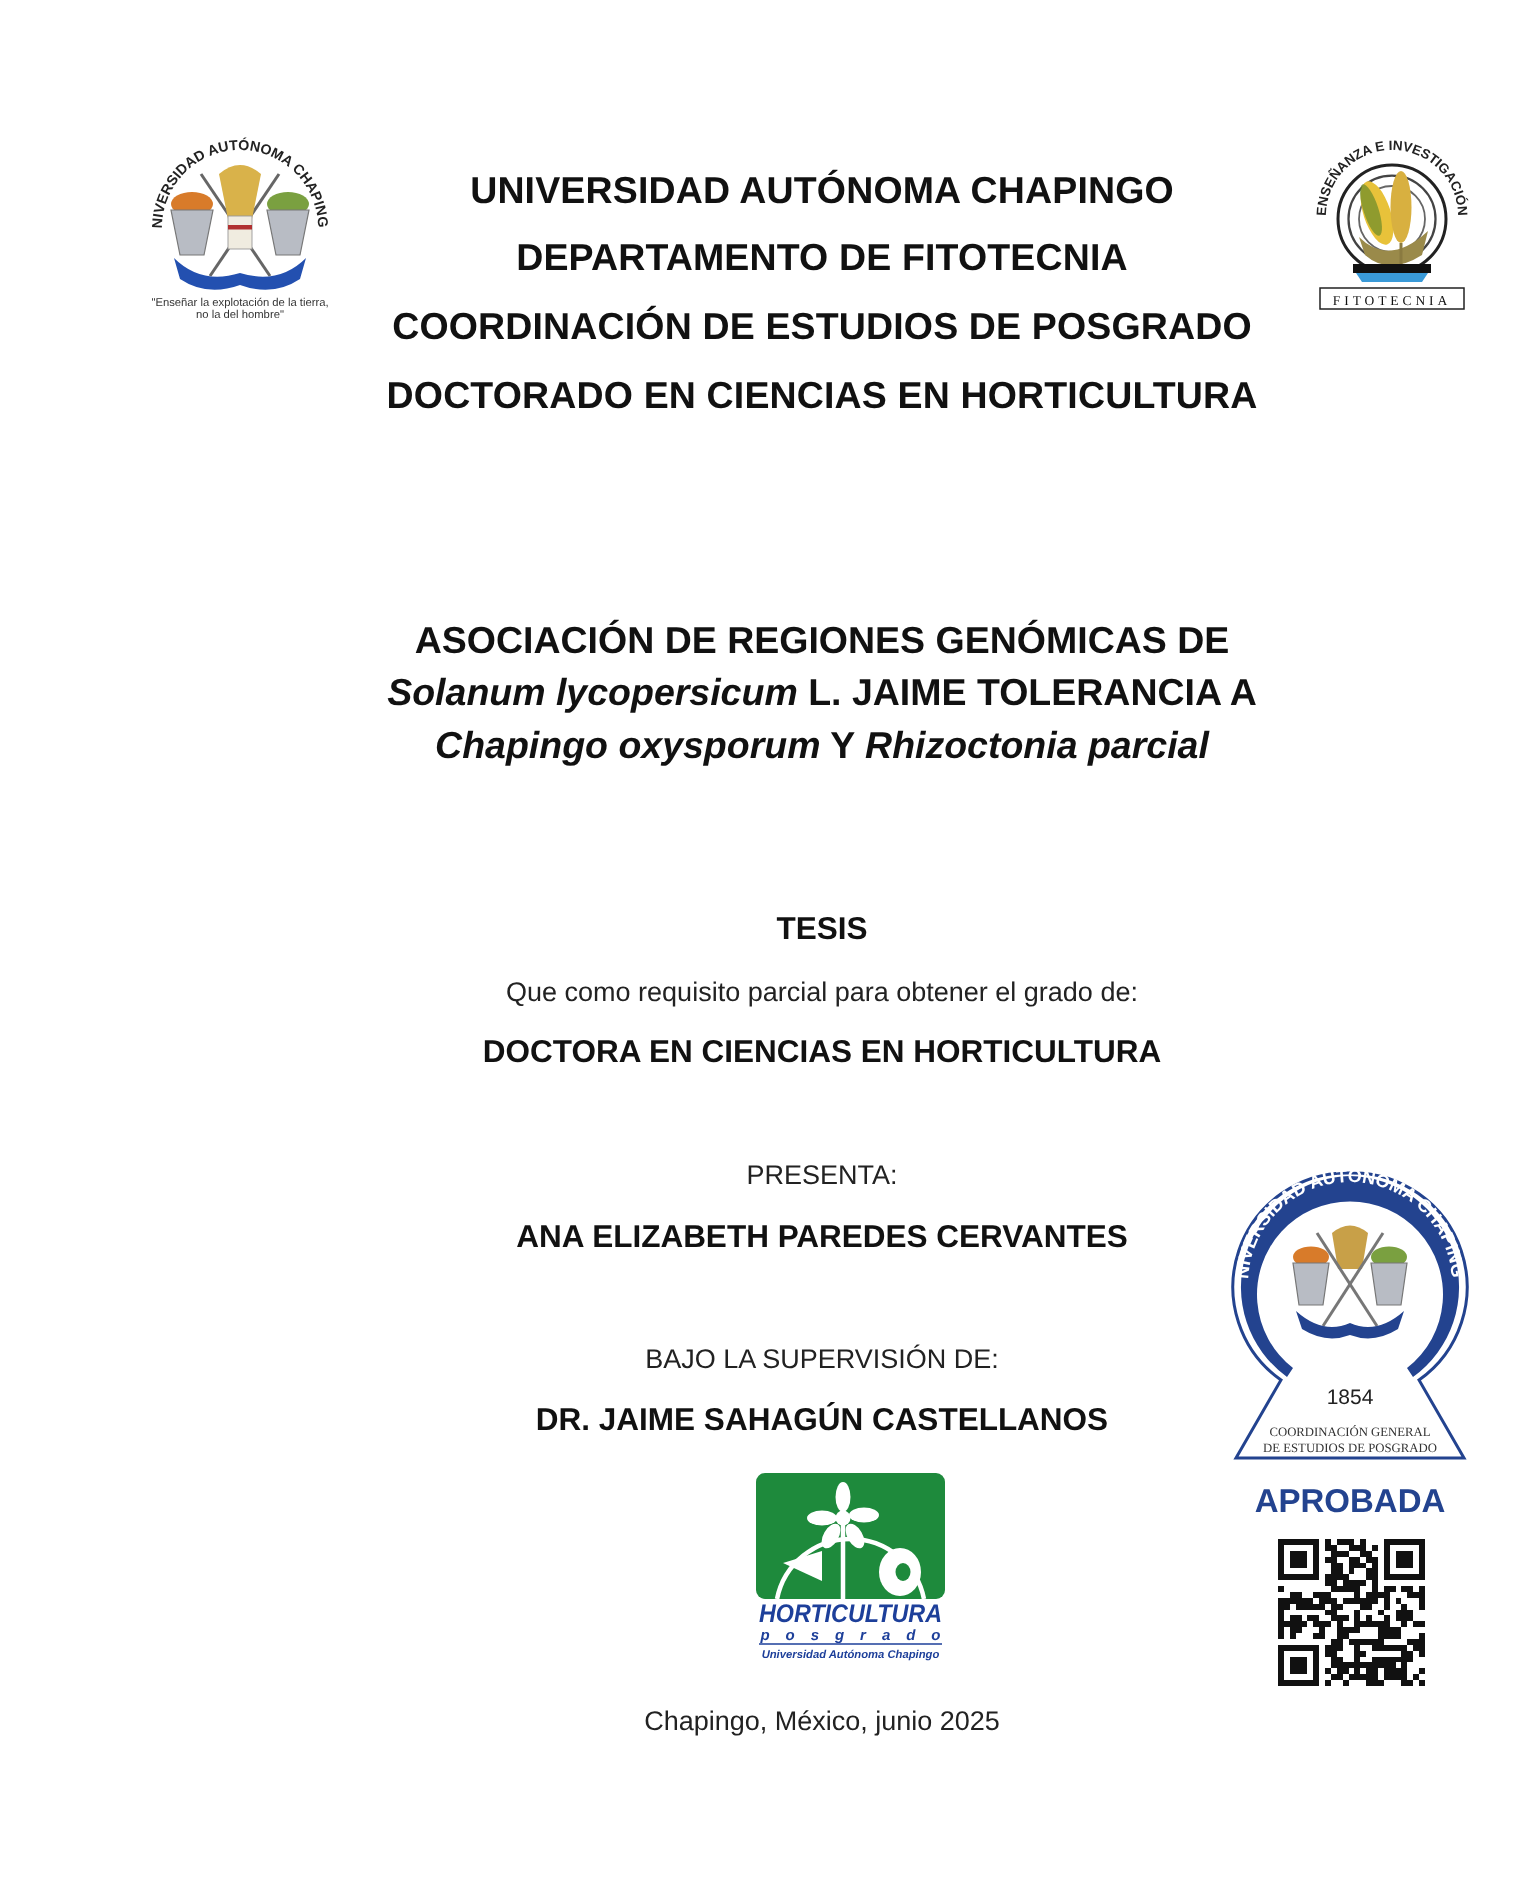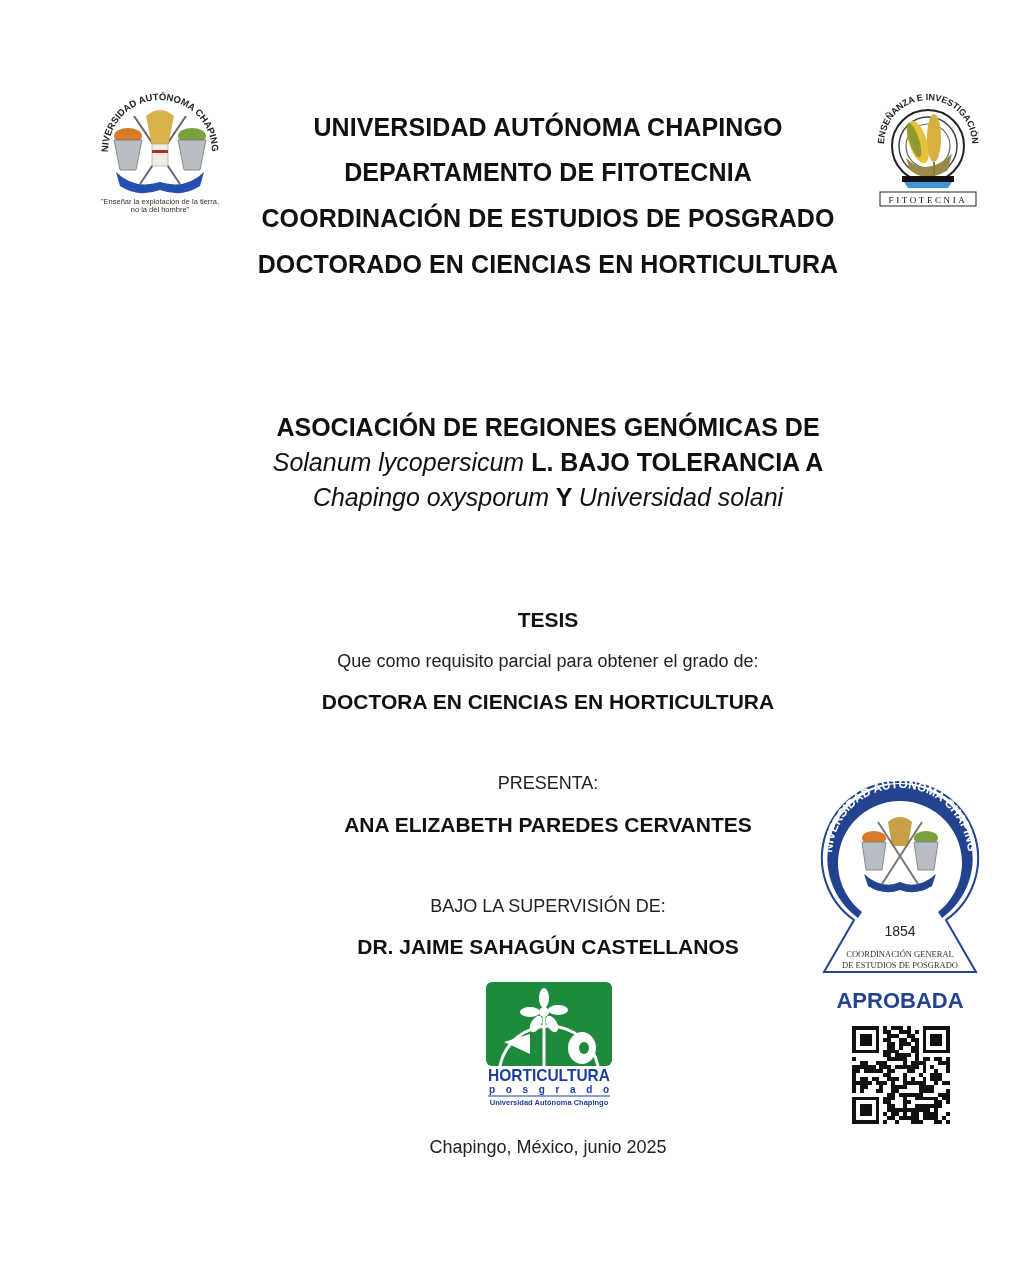--- a/index.html
+++ b/index.html
@@ -2,21 +2,21 @@
 <html><head>
 <meta charset="utf-8">
 <style>
   html, body { margin:0; padding:0; background:#ffffff; }
   body { width:1024px; height:1262px; position:relative; overflow:hidden;
          font-family:"Liberation Sans", sans-serif; color:#111; }
   .abs { position:absolute; }
   .center { left:0; width:1096px; text-align:center; }
   .hdr { font-weight:bold; font-size:25px; letter-spacing:0.1px; }
   .title { font-weight:bold; font-size:25px; line-height:35px; }
-  .title i { font-weight:normal; }
+  .title i { font-weight:bold; }
   .b22 { font-weight:bold; font-size:21px; }
   .n18 { font-size:18px; color:#222; }
   svg { display:block; }
 </style>
 </head>
 <body>
 
 <div class="abs" style="left:94px;top:86px;width:132px;height:130px;">
   <svg width="132" height="130" viewBox="0 0 132 130">
     <defs>
@@ -70,33 +70,33 @@
   </svg>
 </div>
 
 <div class="abs center hdr" style="top:113px;">UNIVERSIDAD AUTÓNOMA CHAPINGO</div>
 <div class="abs center hdr" style="top:158px;">DEPARTAMENTO DE FITOTECNIA</div>
 <div class="abs center hdr" style="top:204px;">COORDINACIÓN DE ESTUDIOS DE POSGRADO</div>
 <div class="abs center hdr" style="top:250px;">DOCTORADO EN CIENCIAS EN HORTICULTURA</div>
 
 <div class="abs center title" style="top:410px;">
   <div>ASOCIACIÓN DE REGIONES GENÓMICAS DE</div>
-  <div><i>Solanum lycopersicum</i><span> L. BAJO TOLERANCIA A</span></div>
-  <div><i>Chapingo oxysporum</i><span style="white-space:pre"> Y </span><i>Universidad solani</i></div>
+  <div><i>Solanum lycopersicum</i><span> L. JAIME TOLERANCIA A</span></div>
+  <div><i>Chapingo oxysporum</i><span style="white-space:pre"> Y </span><i>Rhizoctonia parcial</i></div>
 </div>
 
 <div class="abs center b22" style="top:608px;">TESIS</div>
 <div class="abs center n18" style="top:651px;">Que como requisito parcial para obtener el grado de:</div>
 <div class="abs center b22" style="top:690px;">DOCTORA EN CIENCIAS EN HORTICULTURA</div>
 <div class="abs center n18" style="top:773px;">PRESENTA:</div>
 <div class="abs center b22" style="top:813px;">ANA ELIZABETH PAREDES CERVANTES</div>
 <div class="abs center n18" style="top:896px;">BAJO LA SUPERVISIÓN DE:</div>
 <div class="abs center b22" style="top:935px;">DR. JAIME SAHAGÚN CASTELLANOS</div>
 
-<div class="abs" style="left:486px;top:982px;width:126px;height:128px;">
+<div class="abs" style="left:504px;top:982px;width:126px;height:128px;font-style:italic;">
   <svg width="126" height="128" viewBox="0 0 126 128">
     <rect x="0" y="0" width="126" height="84" rx="6" fill="#1e8a3c"></rect>
     <path d="M14,84 A50,50 0 0 1 112,84" fill="none" stroke="#fff" stroke-width="3"></path>
 
     <circle cx="58" cy="30" r="5" fill="#fff"></circle>
     <ellipse cx="58" cy="16" rx="5" ry="10" fill="#fff"></ellipse>
     <ellipse cx="72" cy="28" rx="10" ry="5" fill="#fff"></ellipse>
     <ellipse cx="44" cy="30" rx="10" ry="5" fill="#fff"></ellipse>
     <ellipse cx="50" cy="42" rx="5" ry="9" fill="#fff" transform="rotate(30 50 42)"></ellipse>
     <ellipse cx="66" cy="42" rx="5" ry="9" fill="#fff" transform="rotate(-30 66 42)"></ellipse>

